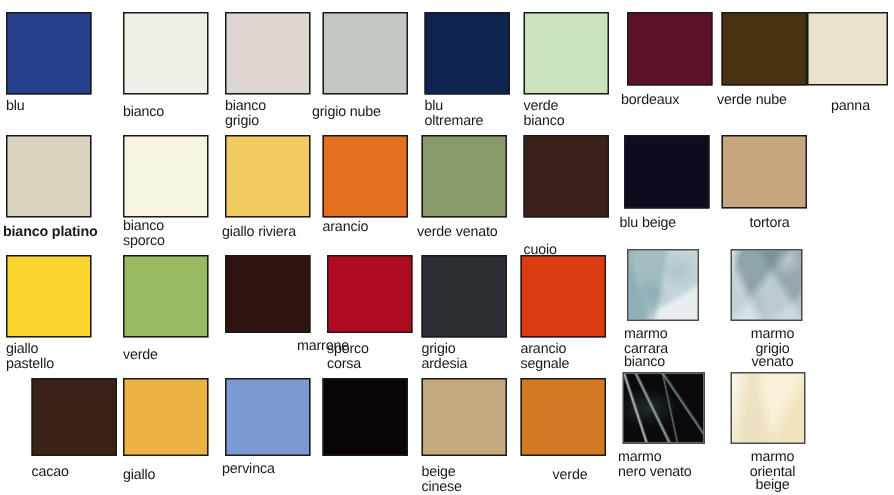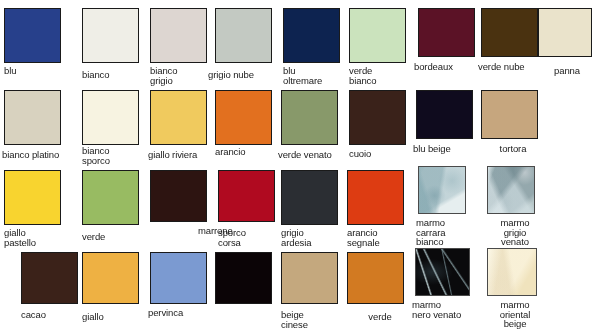--- a/index.html
+++ b/index.html
@@ -85,21 +85,21 @@
       <div class="chip-label left" style="left: 414px; top: 62px; width: 66px; pointer-events: none;">bordeaux</div>
     </div>
     <div class="swatch-cell" style="left: 0px; top: 0px; width: 596px; height: 330px; pointer-events: none;">
       <div class="chip" title="verde oliva" style="left: 481px; top: 8px; width: 57px; height: 49px; pointer-events: auto; background: rgb(74, 50, 16);"></div>
       <div class="chip-label left" style="left: 478px; top: 62px; width: 70px; pointer-events: none;">verde nube</div>
     </div>
     <div class="swatch-cell" style="left: 0px; top: 0px; width: 596px; height: 330px; pointer-events: none;">
       <div class="chip" title="panna" style="left: 538px; top: 8px; width: 54px; height: 49px; pointer-events: auto; background: rgb(234, 227, 203);"></div>
       <div class="chip-label center" style="left: 538px; top: 66px; width: 58px; pointer-events: none;">panna</div>
     </div>
-    <div class="swatch-cell" style="left: 0px; top: 0px; width: 492px; height: 330px; pointer-events: none;">
+    <div class="swatch-cell" style="left: 0px; top: 0px; width: 492px; height: 330px; pointer-events: none; font-weight: bold;">
       <div class="chip" title="bianco platino" style="left: 4px; top: 90px; width: 57px; height: 55px; pointer-events: auto; background: rgb(216, 210, 191);"></div>
       <div class="chip-label left" style="left: 2px; top: 150px; width: 76px; pointer-events: none;">bianco platino</div>
     </div>
     <div class="swatch-cell" style="left: 0px; top: 0px; width: 596px; height: 330px; pointer-events: none;">
       <div class="chip" title="bianco sporco" style="left: 82px; top: 90px; width: 57px; height: 55px; pointer-events: auto; background: rgb(247, 243, 225);"></div>
       <div class="chip-label left" style="left: 82px; top: 146px; width: 66px; pointer-events: none;">bianco
 sporco</div>
     </div>
     <div class="swatch-cell" style="left: 0px; top: 0px; width: 596px; height: 330px; pointer-events: none;">
       <div class="chip" title="giallo riviera" style="left: 150px; top: 90px; width: 57px; height: 55px; pointer-events: auto; background: rgb(240, 202, 94);"></div>
@@ -108,21 +108,21 @@
     <div class="swatch-cell" style="left: 0px; top: 0px; width: 596px; height: 330px; pointer-events: none;">
       <div class="chip" title="arancio" style="left: 215px; top: 90px; width: 57px; height: 55px; pointer-events: auto; background: rgb(226, 112, 31);"></div>
       <div class="chip-label left" style="left: 215px; top: 147px; width: 66px; pointer-events: none;">arancio</div>
     </div>
     <div class="swatch-cell" style="left: 0px; top: 0px; width: 596px; height: 330px; pointer-events: none;">
       <div class="chip" title="verde pallido" style="left: 281px; top: 90px; width: 57px; height: 55px; pointer-events: auto; background: rgb(136, 153, 106);"></div>
       <div class="chip-label left" style="left: 278px; top: 150px; width: 74px; pointer-events: none;">verde venato</div>
     </div>
     <div class="swatch-cell" style="left: 0px; top: 0px; width: 596px; height: 330px; pointer-events: none;">
       <div class="chip" title="cuoio" style="left: 349px; top: 90px; width: 57px; height: 55px; pointer-events: auto; background: rgb(58, 34, 26);"></div>
-      <div class="chip-label left" style="left: 349px; top: 149px; width: 66px; pointer-events: none;">cuoio</div>
+      <div class="chip-label left" style="left: 349px; top: 162px; width: 66px; pointer-events: none;">cuoio</div>
     </div>
     <div class="swatch-cell" style="left: 0px; top: 0px; width: 596px; height: 330px; pointer-events: none;">
       <div class="chip" title="blu scuro" style="left: 416px; top: 90px; width: 57px; height: 49px; pointer-events: auto; background: rgb(15, 11, 30);"></div>
       <div class="chip-label left" style="left: 413px; top: 144px; width: 66px; pointer-events: none;">blu beige</div>
     </div>
     <div class="swatch-cell" style="left: 0px; top: 0px; width: 596px; height: 330px; pointer-events: none;">
       <div class="chip" title="tortora" style="left: 481px; top: 90px; width: 57px; height: 49px; pointer-events: auto; background: rgb(198, 166, 126);"></div>
       <div class="chip-label center" style="left: 480px; top: 144px; width: 66px; pointer-events: none;">tortora</div>
     </div>
     <div class="swatch-cell" style="left: 0px; top: 0px; width: 596px; height: 330px; pointer-events: none;">

